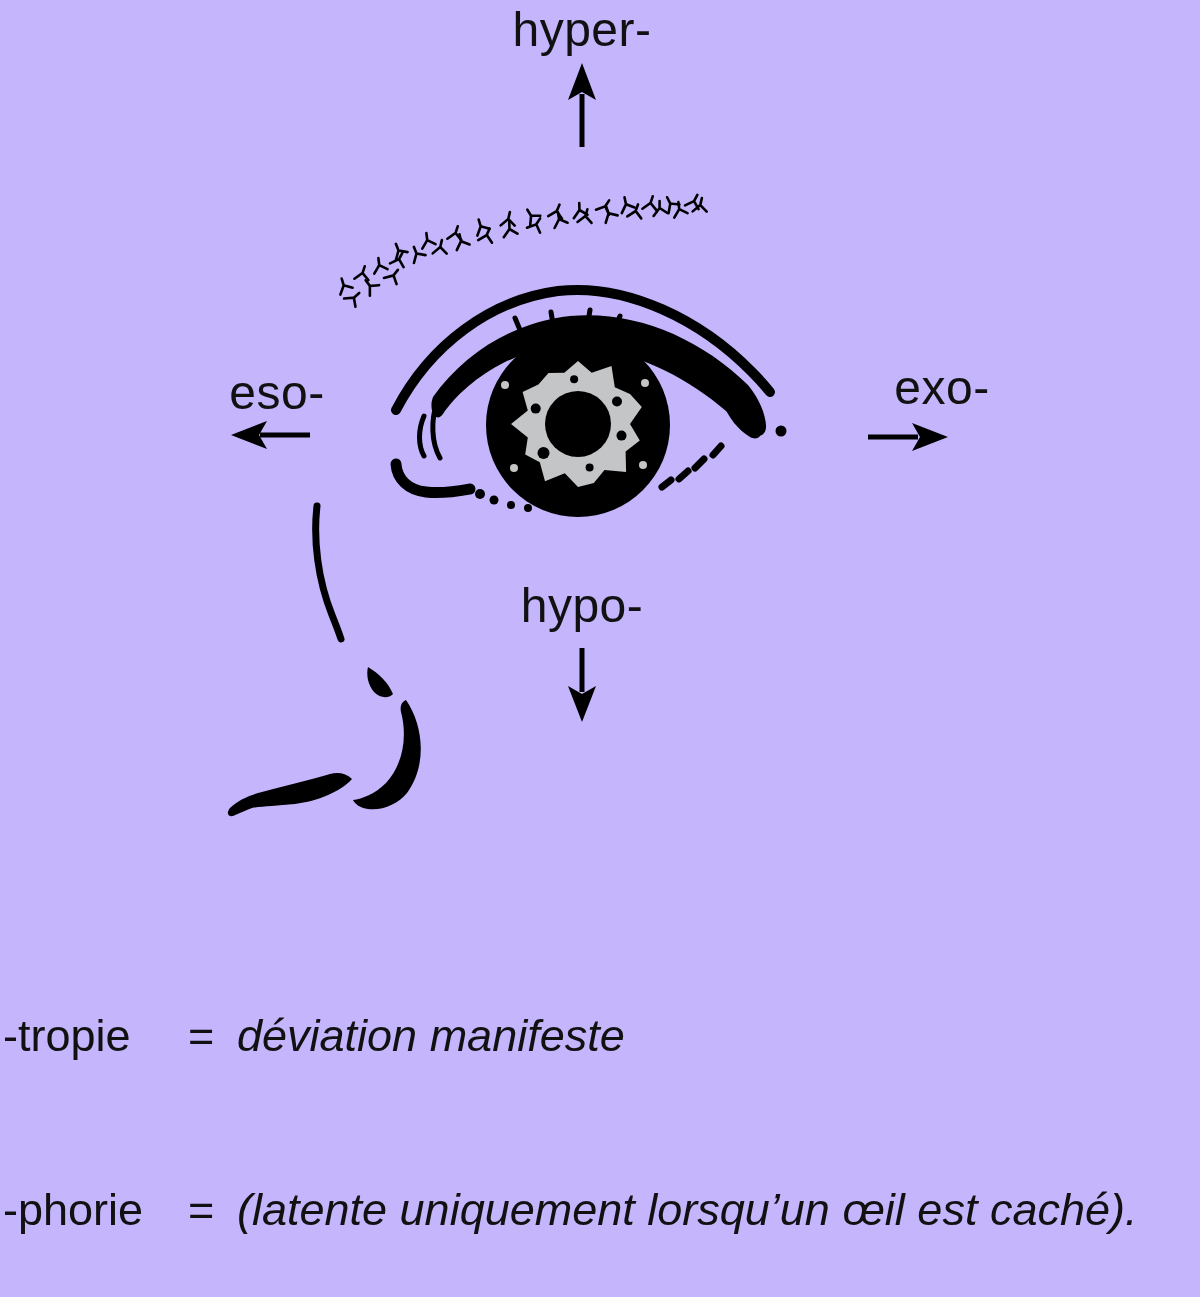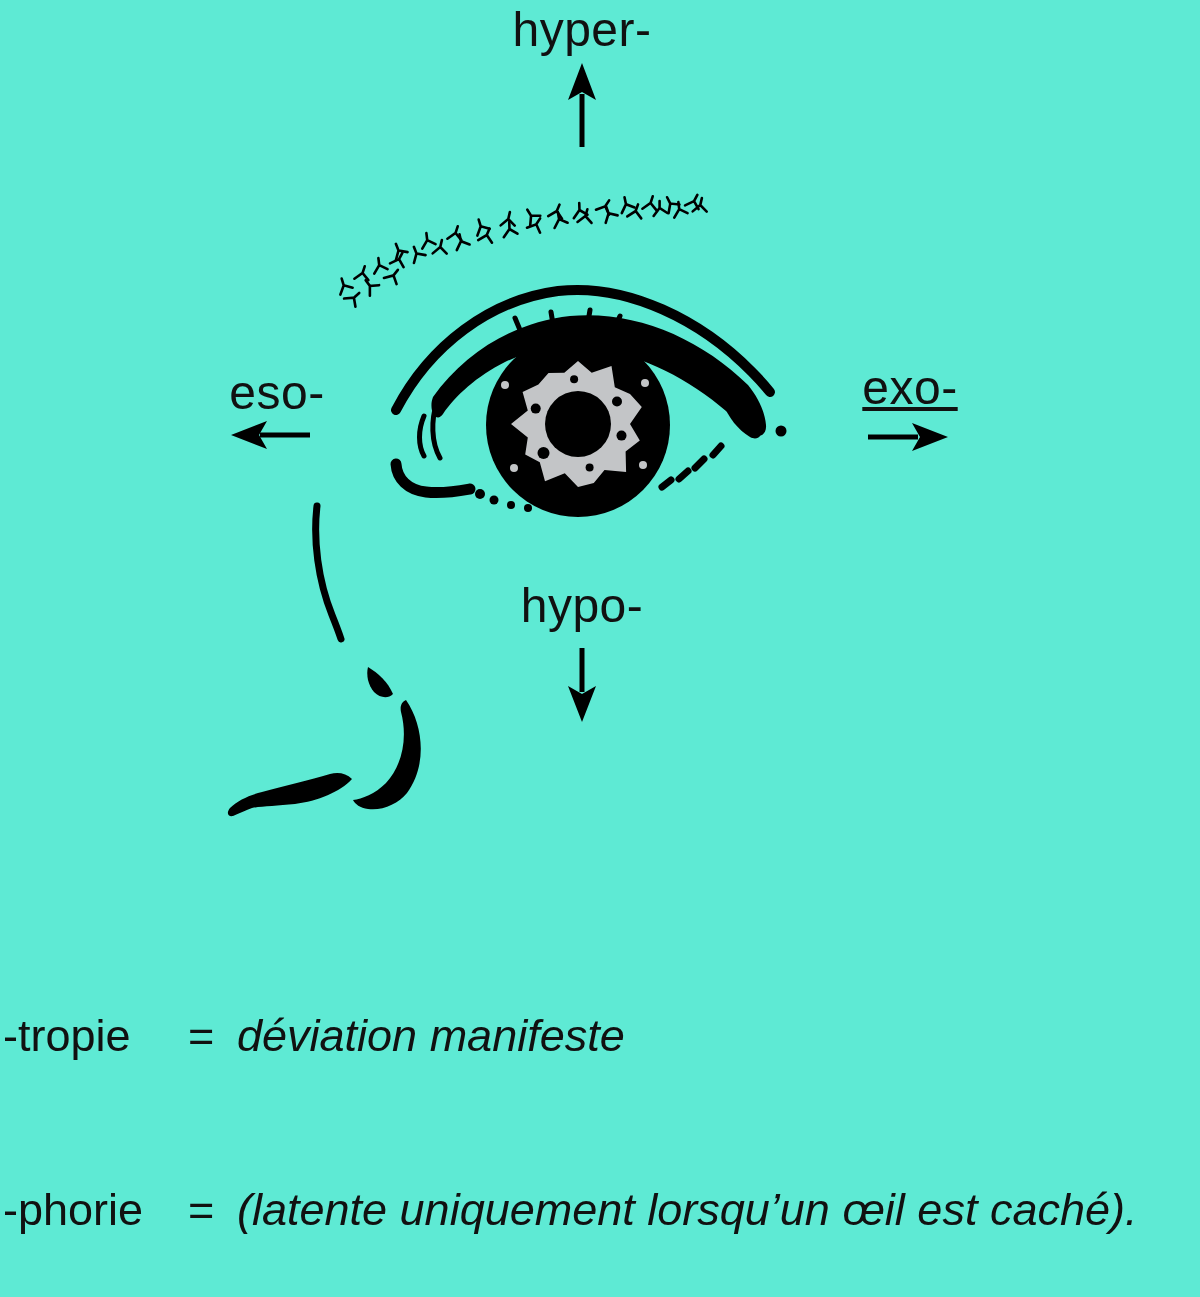--- a/index.html
+++ b/index.html
@@ -5,21 +5,21 @@
   html, body {
     margin: 0;
     padding: 0;
     background: #ffffff;
     font-family: "Liberation Sans", sans-serif;
   }
   .canvas {
     position: relative;
     width: 1200px;
     height: 1297px;
-    background: #5eead4;
+    background: #c4b5fd;
     overflow: hidden;
   }
   svg.art {
     position: absolute;
     left: 0;
     top: 0;
     width: 1200px;
     height: 1297px;
   }
   .dir-label {
@@ -195,21 +195,21 @@
     <g stroke="#000" fill="#000">
       <line x1="868" y1="437" x2="918" y2="437" stroke-width="5"></line>
       <path d="M 948 437 L 912 423 L 920 437 L 912 451 Z" stroke="none"></path>
     </g>
   </svg>
 
   <div class="dir-label" style="left:582px; top:4px;">hyper-</div>
 
   <div class="dir-label" style="left:277px; top:367px;">eso-</div>
 
-  <div class="dir-label" style="left:910px; top:362px;text-decoration:underline;">exo-</div>
+  <div class="dir-label" style="left:942px; top:362px;">exo-</div>
 
   <div class="dir-label" style="left:582px; top:580px;">hypo-</div>
 
   <div class="def-block" style="top:1008px;">
     <span class="def-term">-tropie</span>
     <span class="def-equals">=</span>
     <div class="def-body">
       <div>déviation manifeste</div>
     </div>
   </div>

